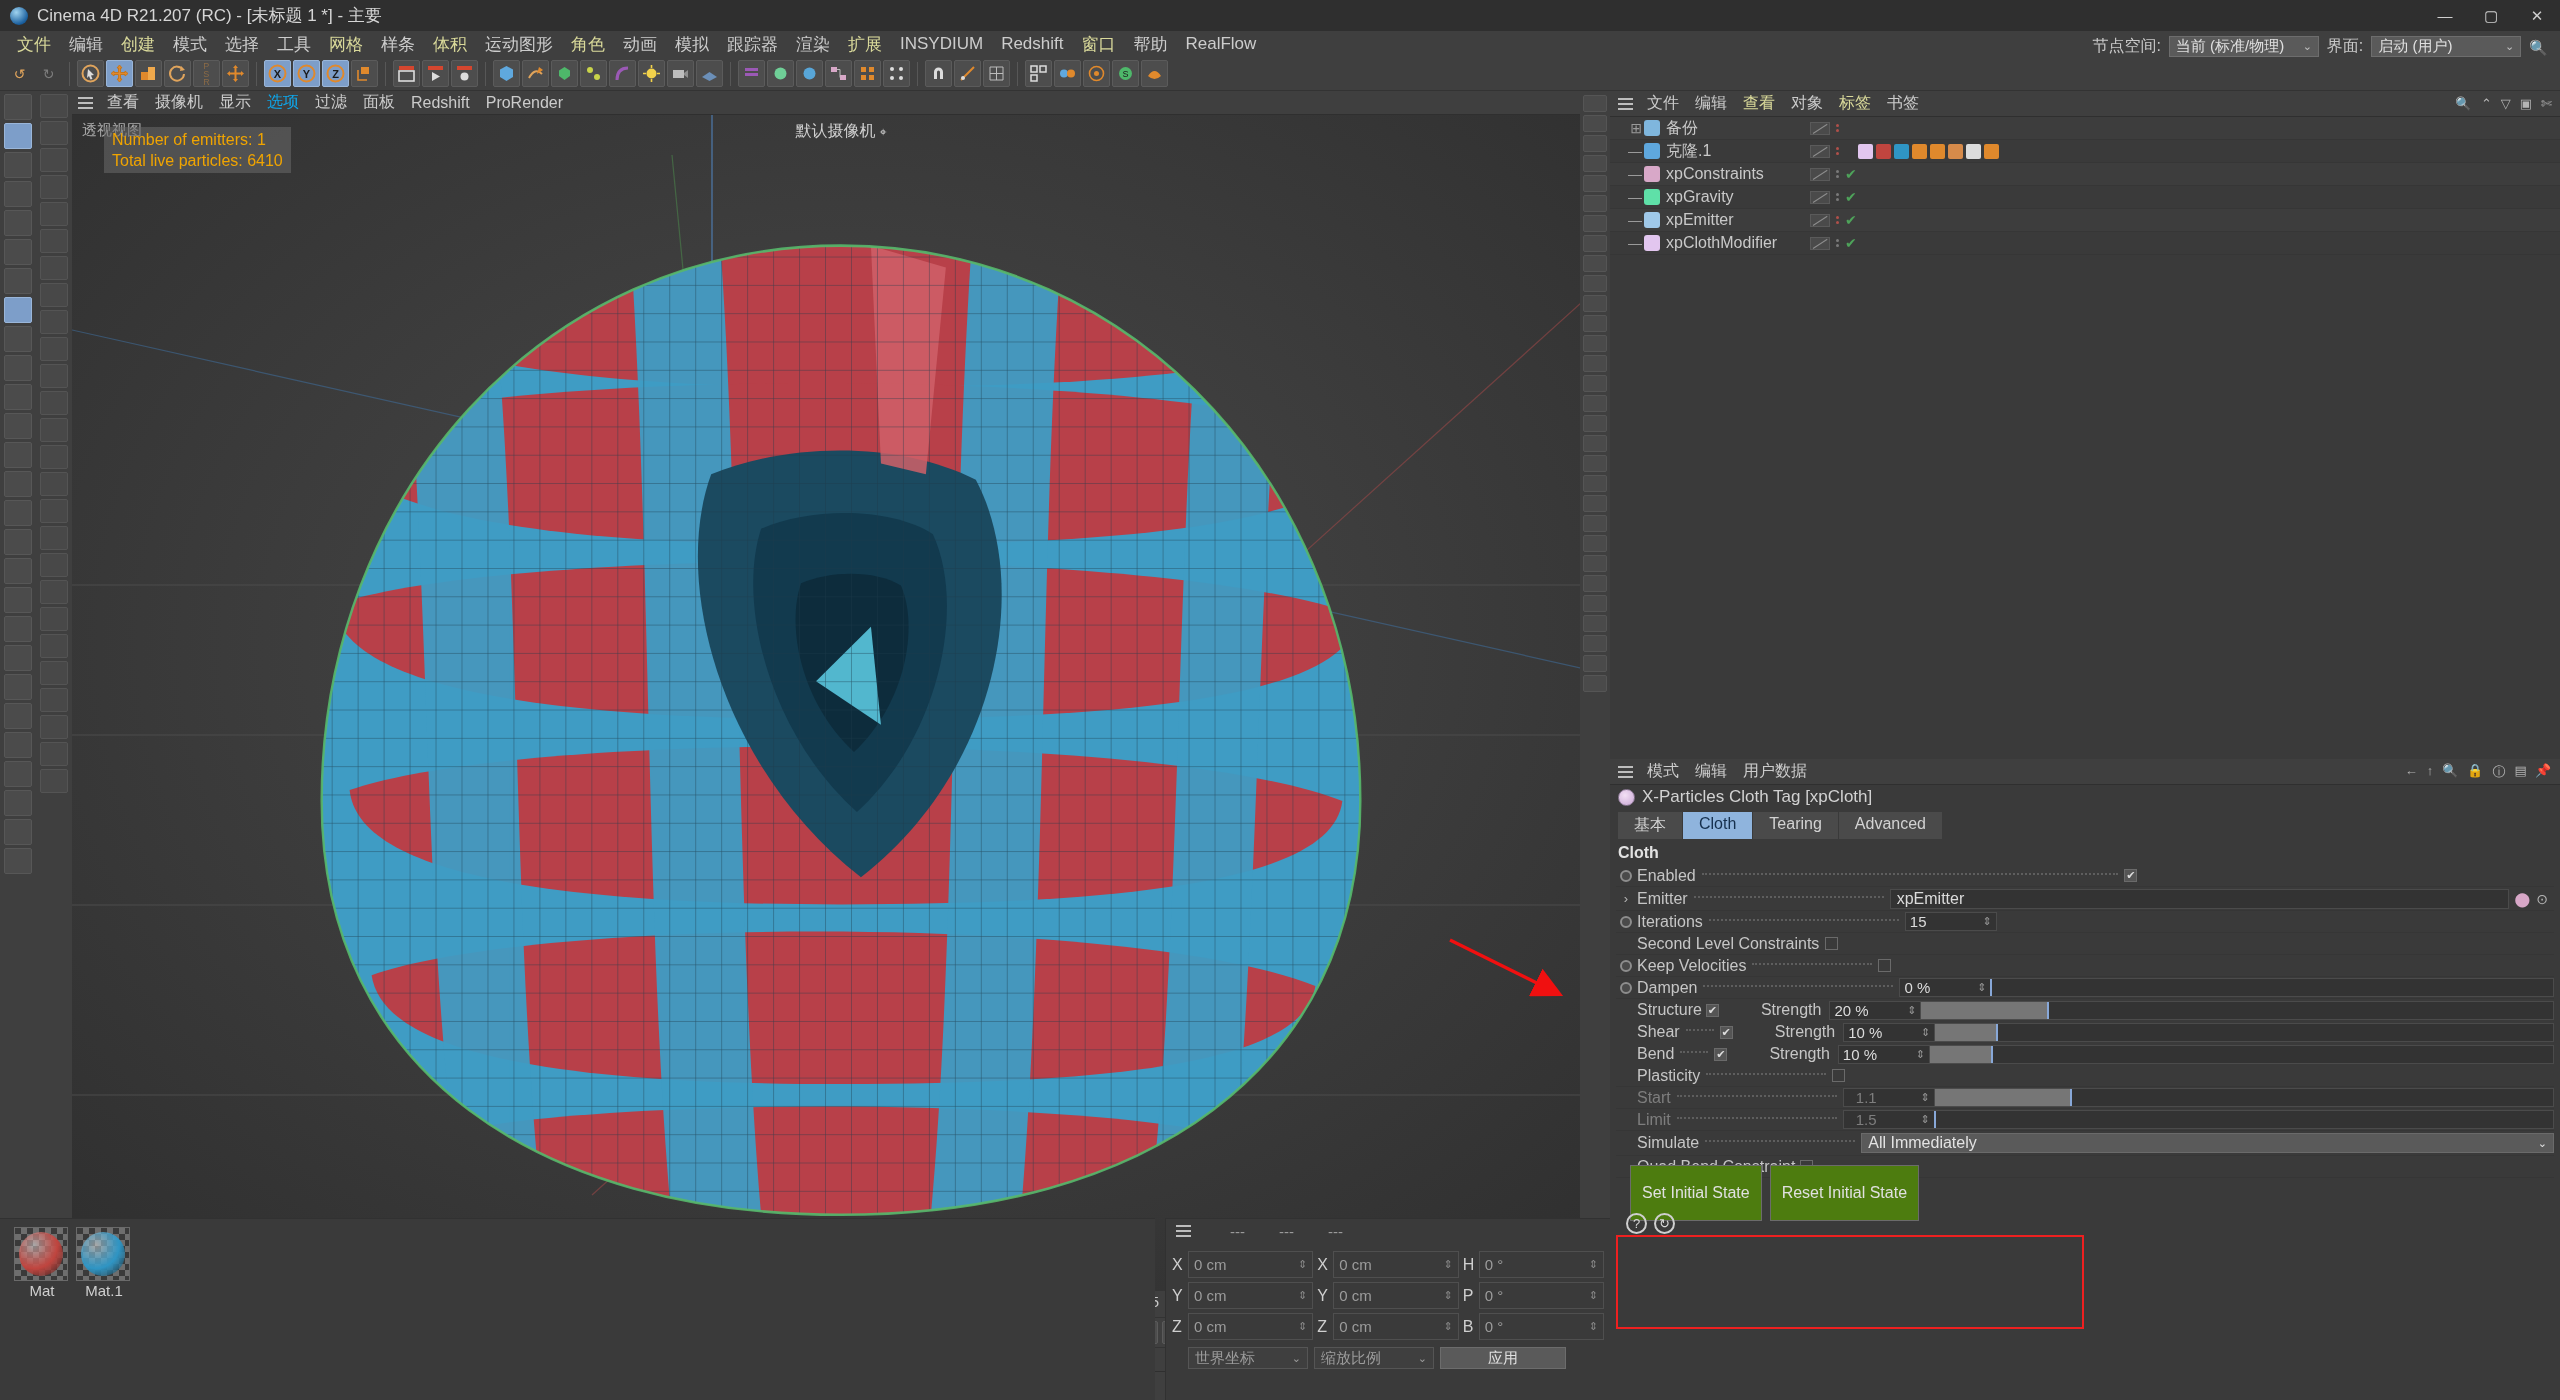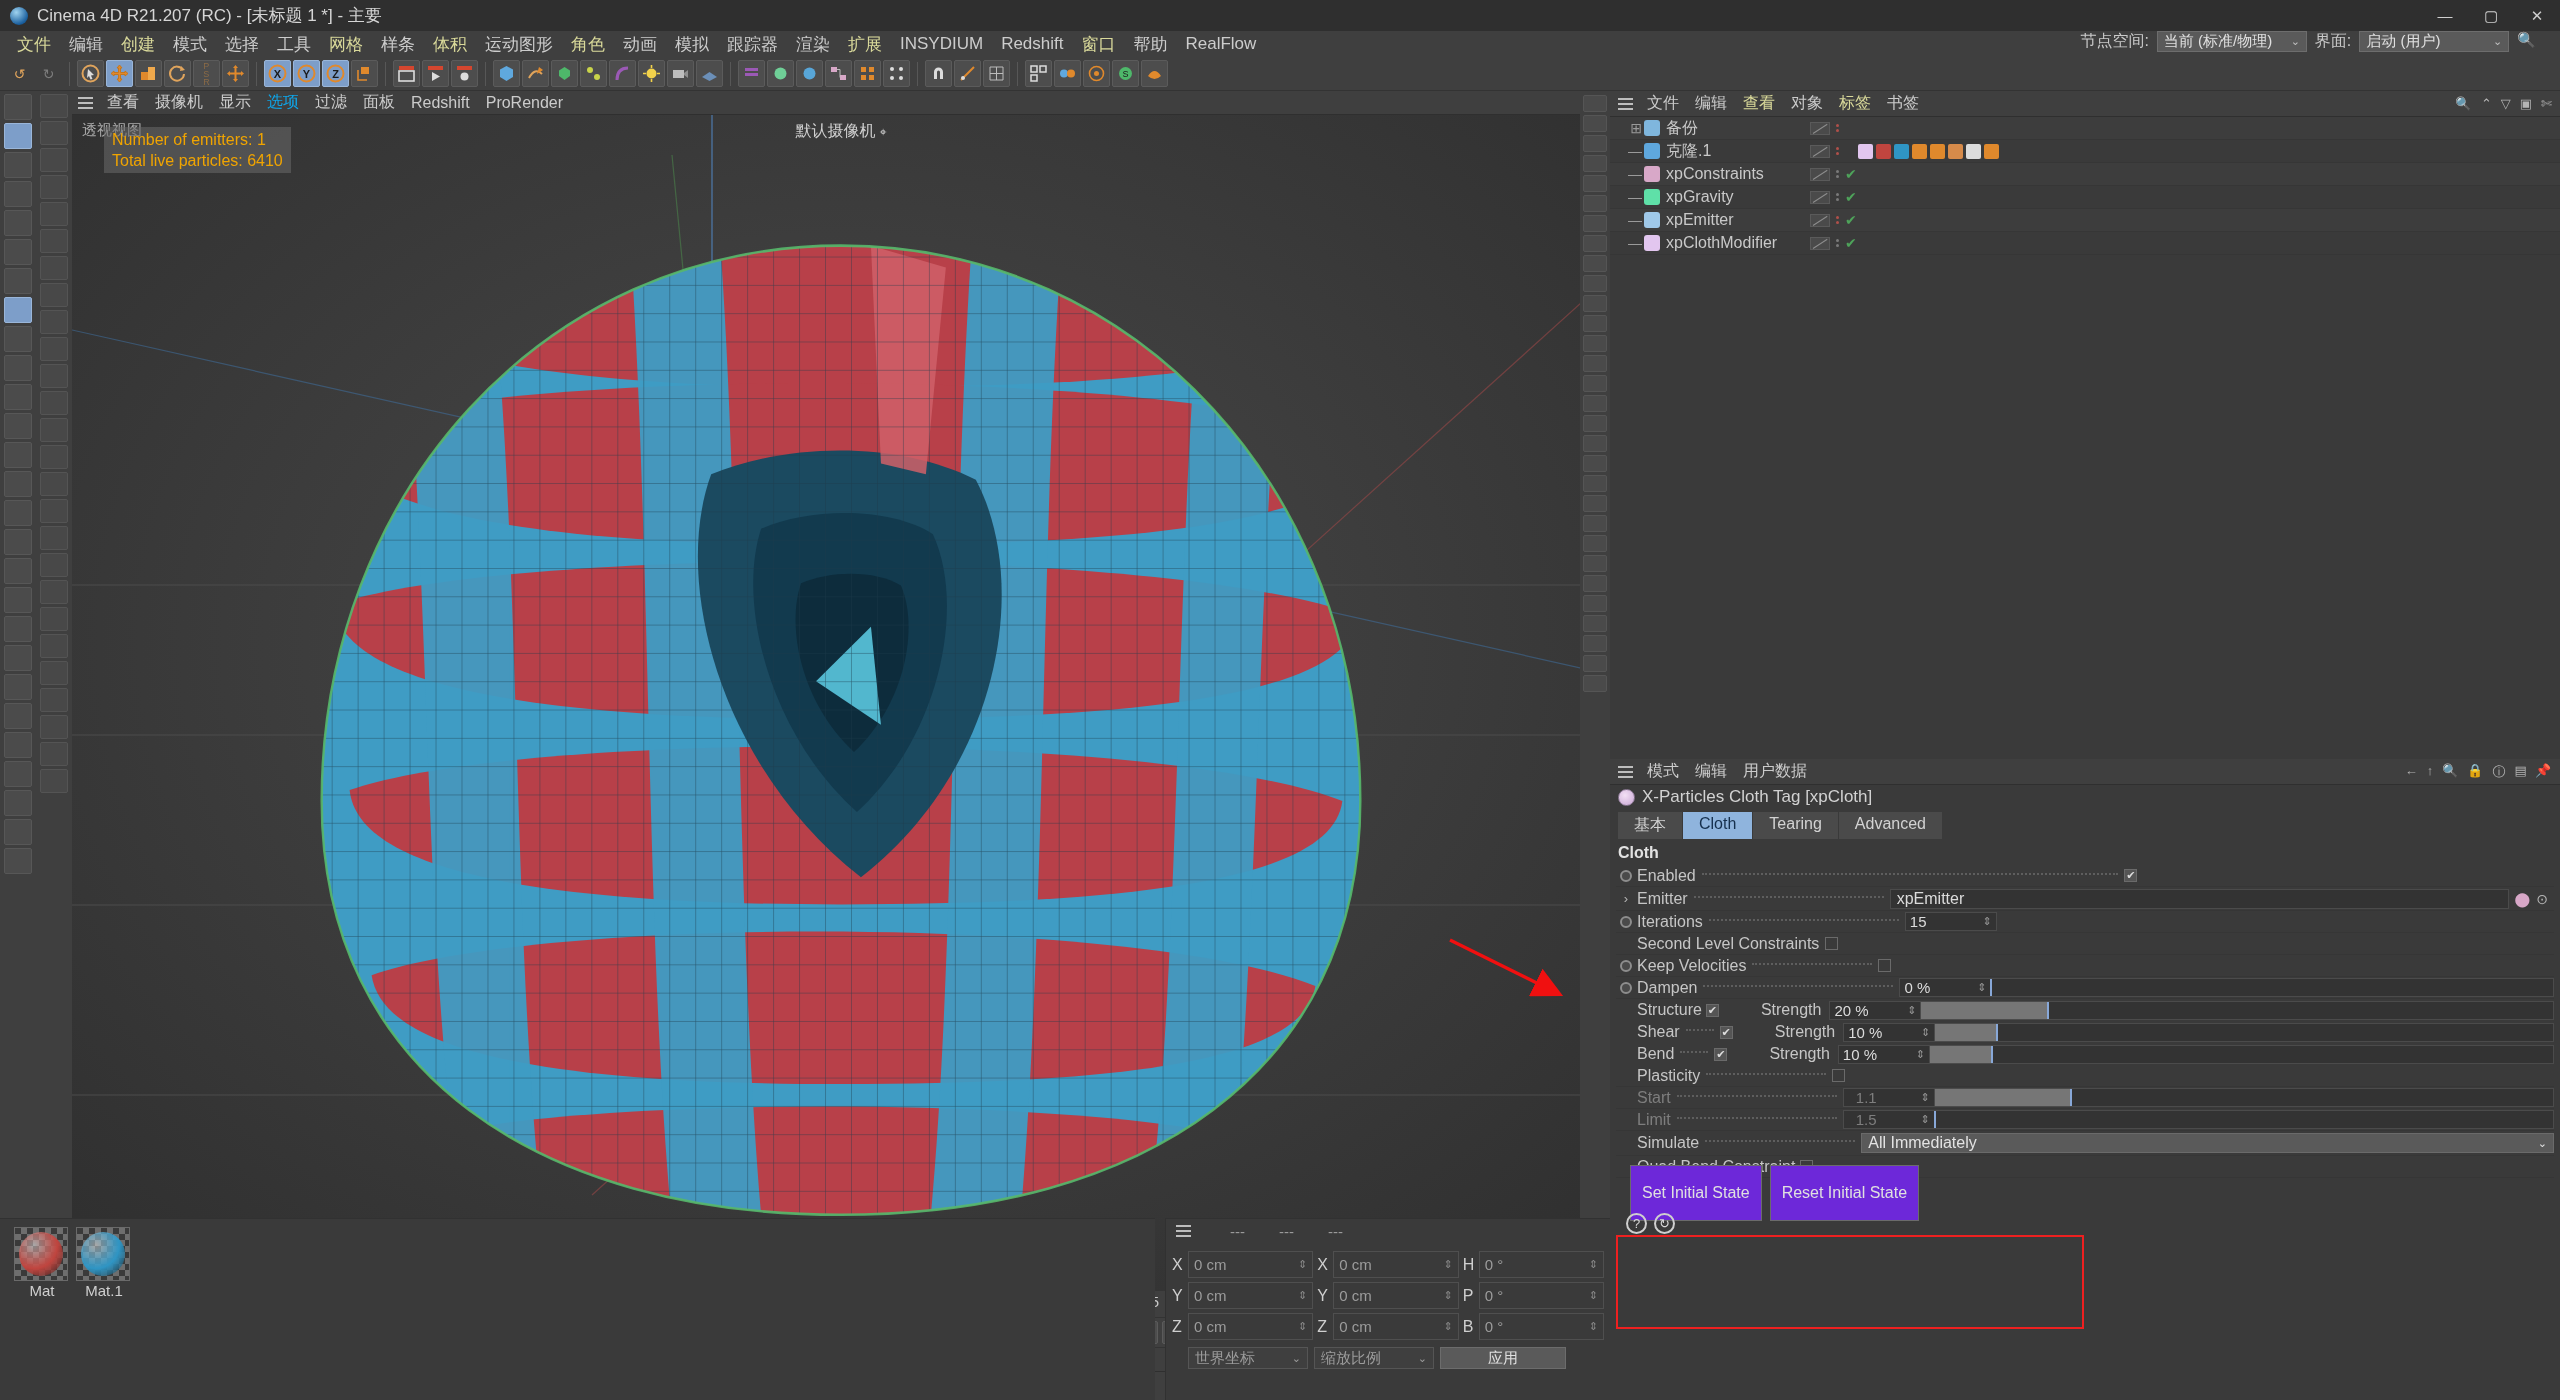--- a/index.html
+++ b/index.html
@@ -16,21 +16,21 @@
   .win-btns{ margin-left:auto; display:flex; height:31px; }
   .win-btns div{ width:46px; height:31px; display:flex;align-items:center;justify-content:center;
      font-size:15px; color:#cfcfcf; }
 
   
   .menubar{ height:26px; background:#3f3f3f; display:flex; align-items:center;
      padding-left:8px; font-size:17px; position:relative;}
   .menubar .mi{ padding:2px 9px; white-space:nowrap; }
   .mi.y{ color:#d9d99a; }
   .mi.w{ color:#cccccc; }
-  .topright{ position:absolute; right:24px; top:0; height:26px; display:flex; align-items:flex-start; gap:8px; font-size:16px;}
+  .topright{ position:absolute; right:12px; top:0; height:26px; display:flex; align-items:flex-end; gap:8px; font-size:16px;}
   .tr-lab{ color:#c9c9c9; }
   .drop{ background:#5a5a5a; border:1px solid #6d6d6d; height:21px; min-width:150px;
     display:flex;align-items:center;padding:0 6px; font-size:15px; color:#e0e0e0; }
   .drop .cv{ margin-left:auto; font-size:11px; color:#c0c0c0;}
   .tr-search{ color:#c0c0c0; font-size:15px;}
 
   
   .toolbar{ height:34px; background:#3f3f3f; display:flex; align-items:center;
      padding-left:6px; gap:2px; border-bottom:1px solid #333; }
   .tb{ width:27px;height:27px;background:#4d4d4d;border:1px solid #5b5b5b;border-radius:2px;
@@ -131,21 +131,21 @@
   .num.dim{color:#7e7e7e;padding-left:12px;}
   .num .sp{margin-left:auto;font-size:11px;color:#9a9a9a;}
   .slider{ height:19px;background:#333;border:1px solid #4b4b4b;position:relative;flex:1;margin-left:-1px;}
   .slider .fill{position:absolute;left:0;top:0;bottom:0;background:#767676;}
   .slider .mark{position:absolute;top:0;bottom:0;width:2px;background:#88a8d8;}
   .txtfield{ background:#333;border:1px solid #4b4b4b;height:20px;flex:1;display:flex;align-items:center;
      padding:0 6px;color:#dcdcdc;font-size:16px;}
   .combo{ background:#5a5a5a;border:1px solid #6a6a6a;height:20px;flex:1;display:flex;align-items:center;
      padding:0 6px;color:#e3e3e3;font-size:16px;}
   .combo .cv{margin-left:auto;font-size:11px;}
-  .btn{ background:#6d28d9;border:1px solid #6b6b6b;padding:18px 11px;font-size:16px;color:#e0e0e0;}
+  .btn{ background:#4d7c0f;border:1px solid #6b6b6b;padding:18px 11px;font-size:16px;color:#e0e0e0;}
   .redbox{ position:absolute;border:2px solid #ee2020;pointer-events:none; }
   .circbtn{ width:21px;height:21px;border-radius:50%;border:2px solid #cfcfcf;display:flex;
      align-items:center;justify-content:center;color:#d8d8d8;font-size:13px;}
 
   
   .timeline{ position:absolute;left:0;right:950px;bottom:0;height:109px;background:#3f3f3f;}
   .ruler{ position:relative;height:27px;background:#3f3f3f;border-bottom:1px solid #333;}
   .tick{ position:absolute;top:2px;font-size:15px;color:#c8c8c8;transform:translateX(-50%);}
   .tickline{ position:absolute;bottom:2px;width:1px;background:#8a8a8a;}
   .playhead{ position:absolute;top:0;bottom:0;width:12px;background:#7d9ec9;}

